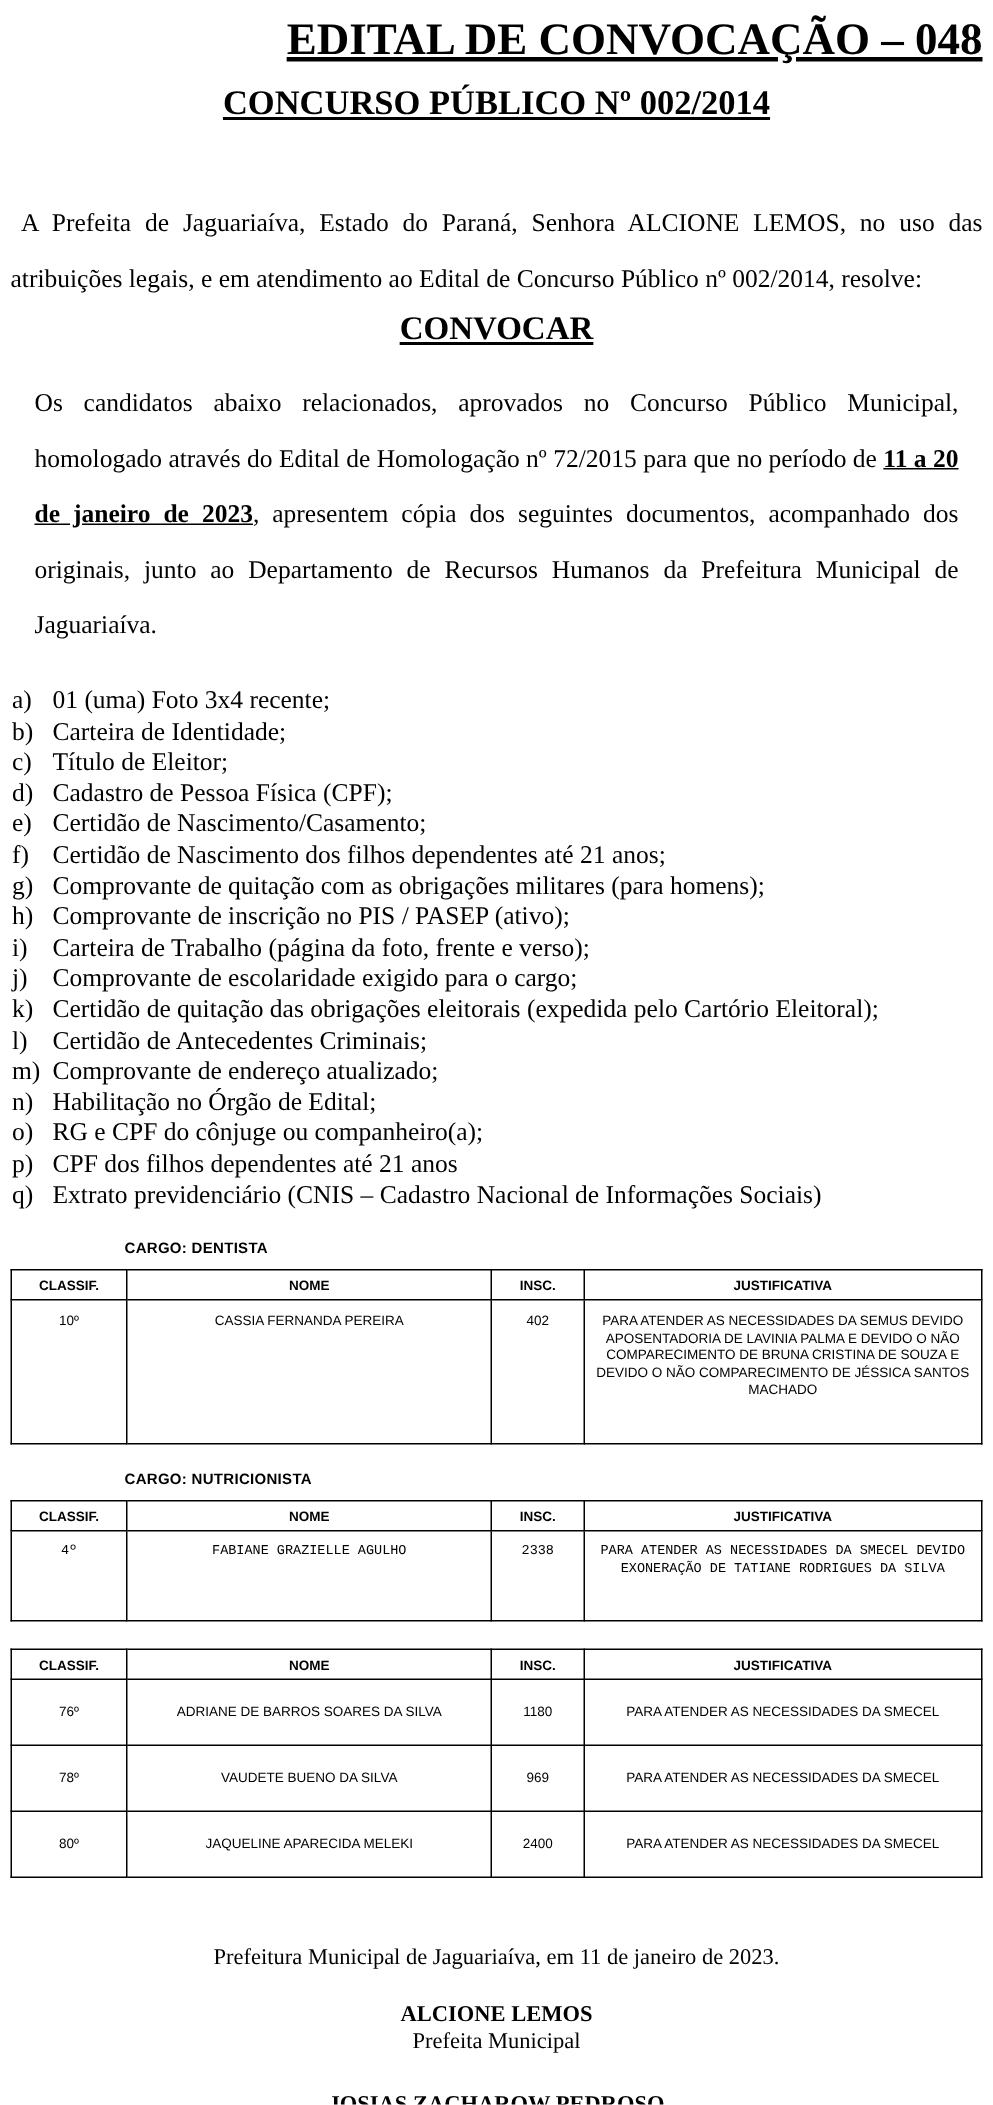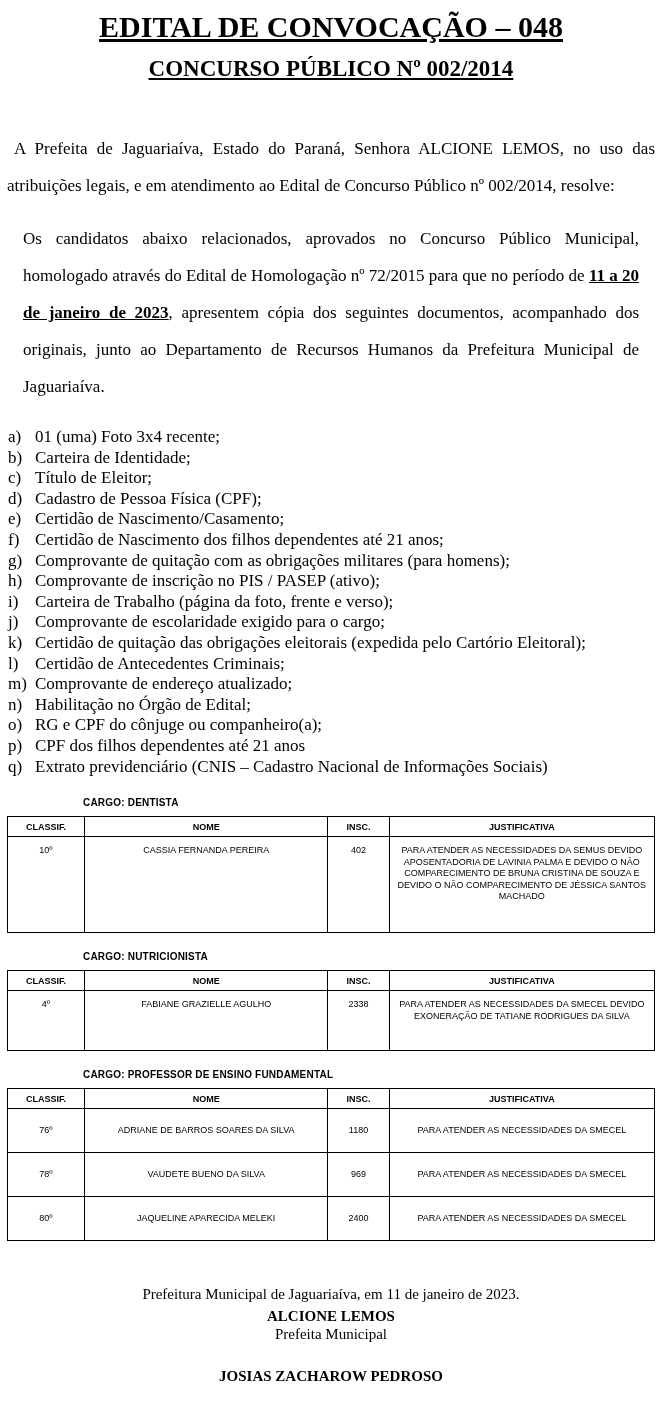--- a/index.html
+++ b/index.html
@@ -1,20 +1,20 @@
 <!DOCTYPE html>
 <html><head>
 <meta charset="utf-8">
 <style>
   html,body{margin:0;padding:0;background:#fff;}
   body{width:662px;height:1403px;overflow:hidden;color:#000;
        font-family:"Liberation Serif", serif;}
   .page{padding:6px 7px 0 7px;}
 
-  .doc-title{font-size:30px;font-weight:bold;text-align:center;
+  .doc-title{font-size:30px;font-weight:bold;text-align:right;
     text-decoration:underline;margin:2px 0 0 0;line-height:38px;}
   .doc-subtitle{font-size:23px;font-weight:bold;text-align:center;
     text-decoration:underline;margin:8px 0 0 0;line-height:30px;}
 
   .intro{margin:46px 0 0 0;font-size:17px;line-height:37px;
     text-align:justify;text-indent:7px;}
   .convocar{font-size:22px;font-weight:bold;text-align:center;
     text-decoration:underline;margin:0;line-height:30px;}
   .body-par{margin:16px;font-size:17px;line-height:37px;text-align:justify;}
   .hl{font-weight:bold;text-decoration:underline;}
@@ -37,42 +37,43 @@
     text-align:center;font-weight:bold;}
   .candidates-table td{font-size:9px;padding:4px 4px;text-align:center;
     line-height:11.5px;}
   .col-0{width:11.5%;}
   .col-1{width:38%;}
   .col-2{width:9%;}
   .col-3{width:41.5%;}
 
   .tb-0 tbody td,.tb-1 tbody td{vertical-align:top;padding-top:8px;}
   .tb-0 tbody tr{height:96px;}
-  .tb-1 tbody tr{height:60px;}
+  .tb-1 tbody tr{height:60px;font-family:Liberation Mono, monospace;}
   .tb-2 tbody tr{height:44px;}
   .tb-2 tbody td{vertical-align:middle;}
   td.justificativa{text-align:center;}
 
   .footer{margin-top:44px;text-align:center;font-size:15px;line-height:18px;}
   .place-date{margin:0;}
-  .signature{margin-top:4px;}
+  .signature{margin-top:20px;}
   .signature + .signature{margin-top:24px;}
   .sig-name{font-weight:bold;}
   .sig-role{}
 </style>
 </head>
 <body>
 
 <div class="page">
 
   <h1 class="doc-title">EDITAL DE CONVOCAÇÃO – 048</h1>
   <h2 class="doc-subtitle">CONCURSO PÚBLICO Nº 002/2014</h2>
 
   <p class="intro">A Prefeita de Jaguariaíva, Estado do Paraná, Senhora ALCIONE LEMOS, no uso das atribuições legais, e em atendimento ao Edital de Concurso Público nº 002/2014, resolve:</p>
 
+  <h3 class="convocar">CONVOCAR</h3>
 
   <p class="body-par"><span>Os candidatos abaixo relacionados, aprovados no Concurso Público Municipal, homologado através do Edital de Homologação nº 72/2015 para que no período de </span><span class="hl">11 a 20 de janeiro de 2023</span><span>, apresentem cópia dos seguintes documentos, acompanhado dos originais, junto ao Departamento de Recursos Humanos da Prefeitura Municipal de Jaguariaíva.</span></p>
 
   <div class="doc-list">
       <div class="list-item">
         <span class="list-label">a)</span>
         <span class="list-text">01 (uma) Foto 3x4 recente;</span>
       </div>
       <div class="list-item">
         <span class="list-label">b)</span>
@@ -177,21 +178,20 @@
             <tr>
               <td class="col-0">4º</td>
               <td class="col-1">FABIANE GRAZIELLE AGULHO</td>
               <td class="col-2">2338</td>
               <td class="col-3 justificativa">PARA ATENDER AS NECESSIDADES DA SMECEL DEVIDO EXONERAÇÃO DE TATIANE RODRIGUES DA SILVA</td>
             </tr>
           </tbody>
         </table>
       </section>
       <section class="table-block tb-2">
-        <div class="cargo-heading">CARGO: PROFESSOR DE ENSINO FUNDAMENTAL</div>
         <table class="candidates-table">
           <thead>
             <tr>
               <th class="col-0">CLASSIF.</th>
               <th class="col-1">NOME</th>
               <th class="col-2">INSC.</th>
               <th class="col-3">JUSTIFICATIVA</th>
             </tr>
           </thead>
           <tbody>

